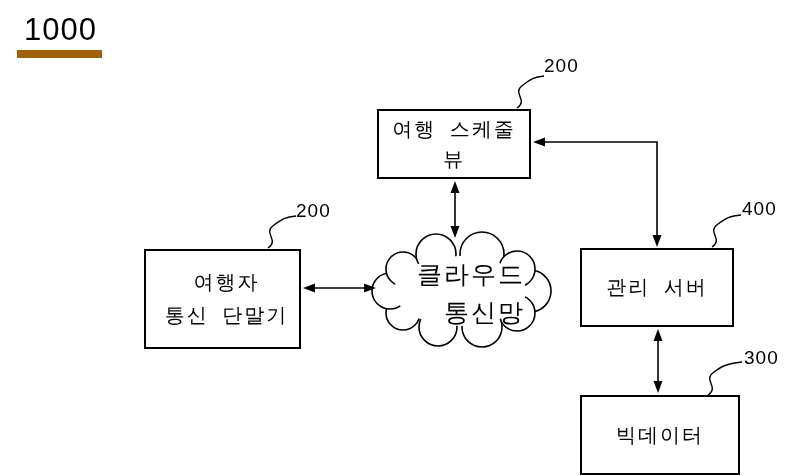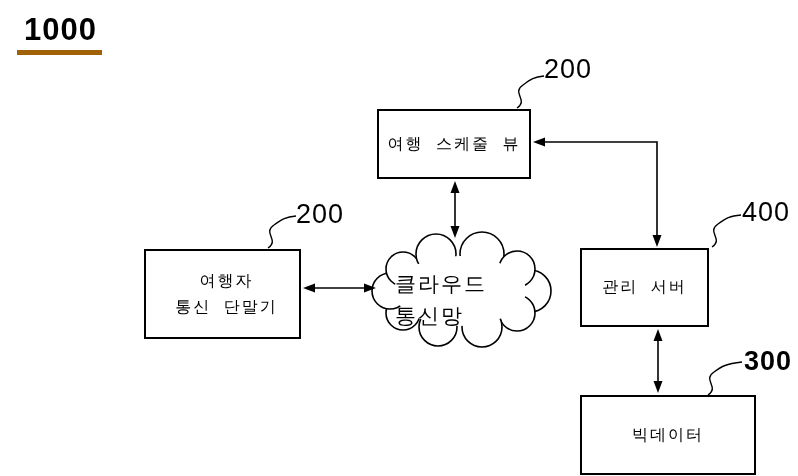--- a/index.html
+++ b/index.html
@@ -18,65 +18,65 @@
   }
   .svg-layer {
     position: absolute;
     left: 0; top: 0;
     width: 798px; height: 476px;
   }
   .fig-num {
     position: absolute;
     left: 17px; top: 12px;
     font-size: 31px;
-    font-weight: bold;
+    font-weight: normal;
     letter-spacing: 1px;
     padding: 0 5px 2px 7px;
-    border-bottom: 5px solid #a16207;
+    border-bottom: 8px solid #a16207;
     line-height: 1.15;
     text-align: center;
   }
   .node-box {
     position: absolute;
     border: 2px solid #000000;
     background: #ffffff;
     display: flex;
     flex-direction: column;
     align-items: center;
     justify-content: center;
     text-align: center;
-    font-size: 16px;
+    font-size: 20px;
     letter-spacing: 2px;
     word-spacing: 6px;
     line-height: 1.65;
     box-sizing: border-box;
   }
   .box-app      { left: 377px; top: 109px; width: 154px; height: 70px; line-height: 1.5; }
-  .box-terminal { left: 144px; top: 249px; width: 157px; height: 90px; padding-left: 8px; }
-  .box-server   { left: 580px; top: 248px; width: 129px; height: 79px; }
-  .box-bigdata  { left: 580px; top: 395px; width: 176px; height: 80px; }
+  .box-terminal { left: 144px; top: 249px; width: 157px; height: 100px; padding-left: 8px; }
+  .box-server   { left: 580px; top: 248px; width: 154px; height: 79px; }
+  .box-bigdata  { left: 580px; top: 395px; width: 160px; height: 80px; }
   .cloud-text {
     position: absolute;
-    left: 395px; top: 268px;
+    left: 395px; top: 256px;
     width: 130px;
-    text-align: left;
-    font-size: 21px;
+    text-align: right;
+    font-size: 25px;
     letter-spacing: 2px;
     line-height: 1.5;
   }
   .ref-label {
     position: absolute;
-    font-size: 27px;
+    font-size: 19px;
     letter-spacing: 1px;
     line-height: 1;
   }
   .ref-100 { left: 296px; top: 201px; }
   .ref-200 { left: 544px; top: 56px;  }
   .ref-400 { left: 742px; top: 199px; }
-  .ref-300 { left: 744px; top: 348px; font-weight: bold; }
+  .ref-300 { left: 744px; top: 348px; }
 </style>
 </head>
 <body>
 
 <div class="canvas">
 
   <svg class="svg-layer" viewBox="0 0 798 476">
 
     <g stroke="#000000" stroke-width="1.6" fill="#ffffff">
       <circle cx="530" cy="291" r="21"></circle>

